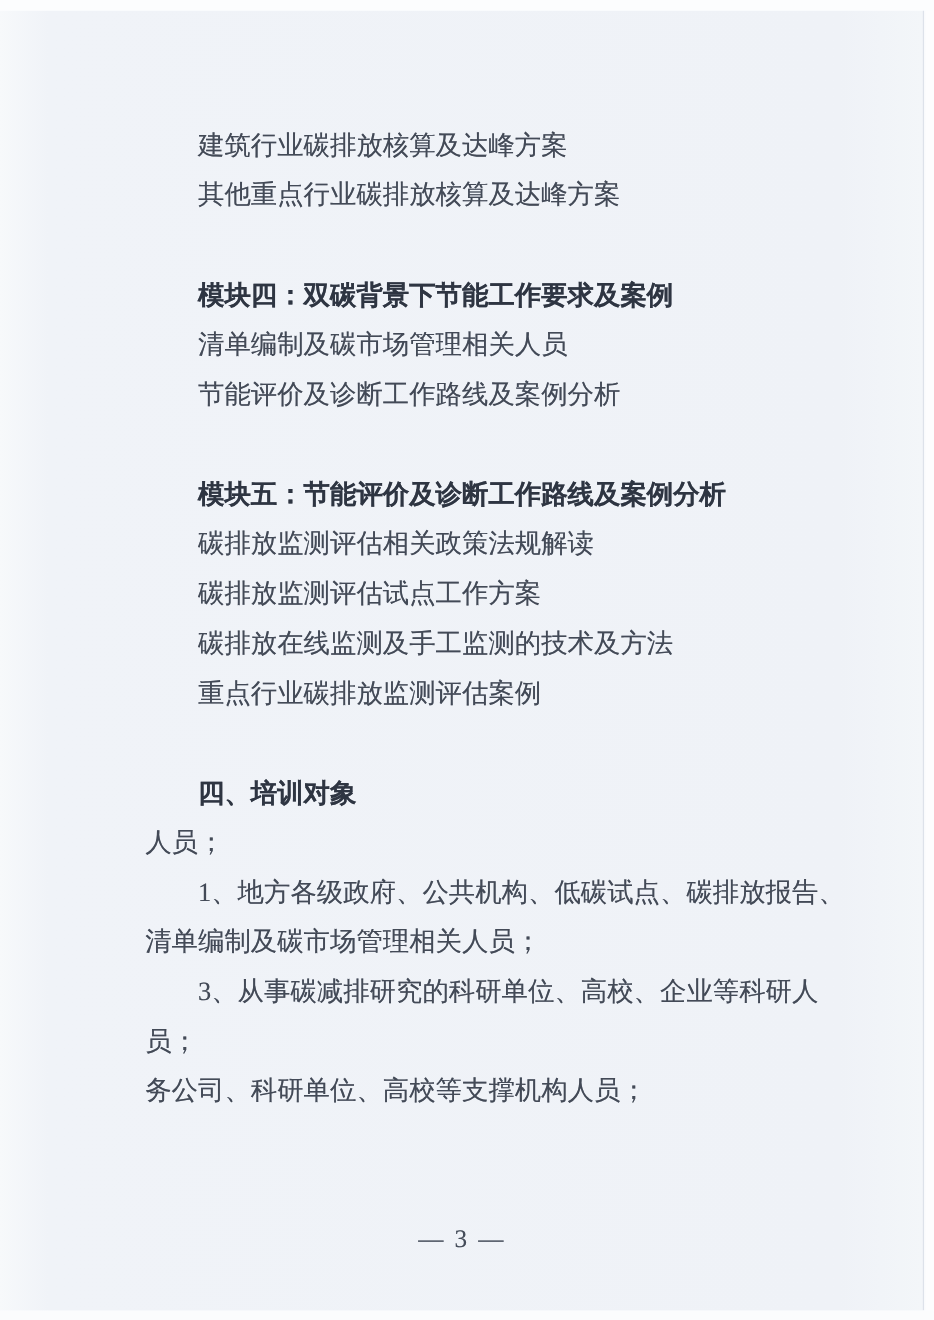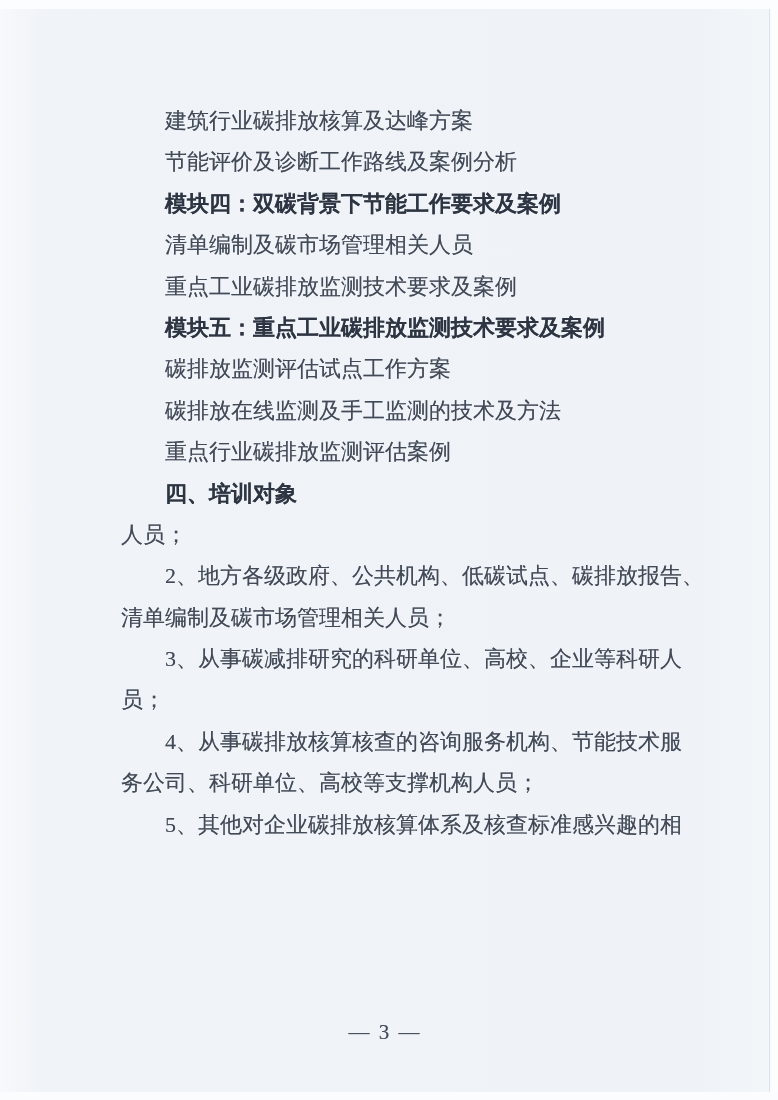--- a/index.html
+++ b/index.html
@@ -27,50 +27,50 @@
     text-shadow:0 0 0.5px rgba(67,74,87,0.55);
   }
   .line{
     height:41.4px;line-height:41.4px;white-space:nowrap;
     letter-spacing:0px;
   }
   .line.item,.line.heading,.line.para-first{padding-left:44px;}
   .line.heading{
     font-weight:700;color:#2e3542;
     text-shadow:0 0 0.5px rgba(46,53,66,0.7);
+    margin-top:42px;
   }
   .footer{
     position:absolute;left:0;right:8px;top:1020px;text-align:center;
     font-size:21px;color:#454d5a;letter-spacing:2px;
     text-shadow:0 0 0.5px rgba(69,77,90,0.5);
   }
 </style>
 </head>
 <body>
 
 <div class="scan-page">
   <div class="edge-line"></div>
 
   <div class="doc" id="doc-lines">
       <div class="line item">建筑行业碳排放核算及达峰方案</div>
-      <div class="line item">节能评价及诊断工作路线及案例分析</div>
+      <div class="line item">其他重点行业碳排放核算及达峰方案</div>
       <div class="line heading">模块四：双碳背景下节能工作要求及案例</div>
       <div class="line item">清单编制及碳市场管理相关人员</div>
-      <div class="line item">重点工业碳排放监测技术要求及案例</div>
-      <div class="line heading">模块五：重点工业碳排放监测技术要求及案例</div>
+      <div class="line item">节能评价及诊断工作路线及案例分析</div>
+      <div class="line heading">模块五：节能评价及诊断工作路线及案例分析</div>
+      <div class="line item">碳排放监测评估相关政策法规解读</div>
       <div class="line item">碳排放监测评估试点工作方案</div>
       <div class="line item">碳排放在线监测及手工监测的技术及方法</div>
       <div class="line item">重点行业碳排放监测评估案例</div>
       <div class="line heading">四、培训对象</div>
       <div class="line para-cont">人员；</div>
-      <div class="line para-first">2、地方各级政府、公共机构、低碳试点、碳排放报告、</div>
+      <div class="line para-first">1、地方各级政府、公共机构、低碳试点、碳排放报告、</div>
       <div class="line para-cont">清单编制及碳市场管理相关人员；</div>
       <div class="line para-first">3、从事碳减排研究的科研单位、高校、企业等科研人</div>
       <div class="line para-cont">员；</div>
-      <div class="line para-first">4、从事碳排放核算核查的咨询服务机构、节能技术服</div>
       <div class="line para-cont">务公司、科研单位、高校等支撑机构人员；</div>
-      <div class="line para-first">5、其他对企业碳排放核算体系及核查标准感兴趣的相</div>
     </div>
 
   <div class="footer">
     <span>— 3 —</span>
   </div>
 </div>
 
 </body></html>

